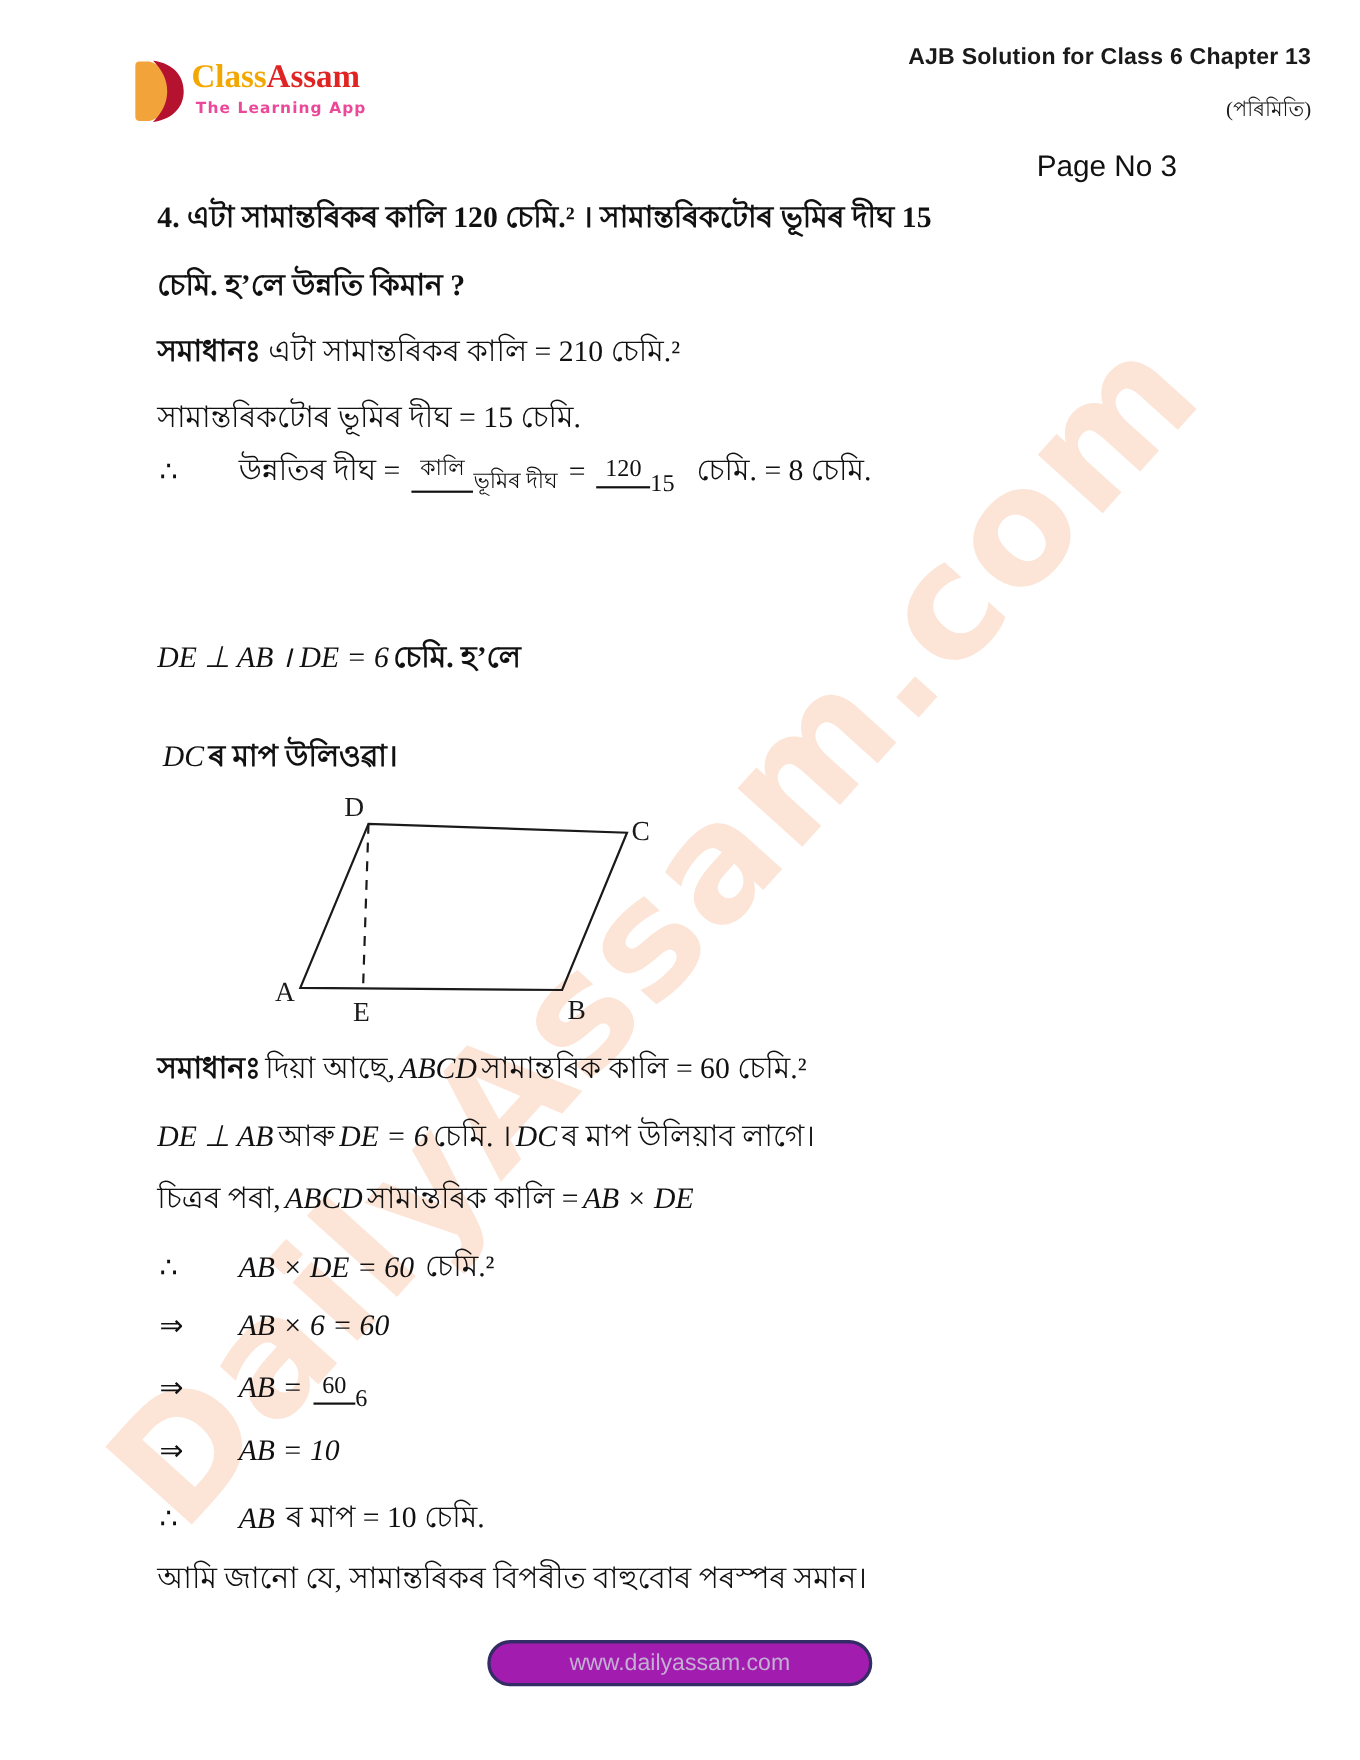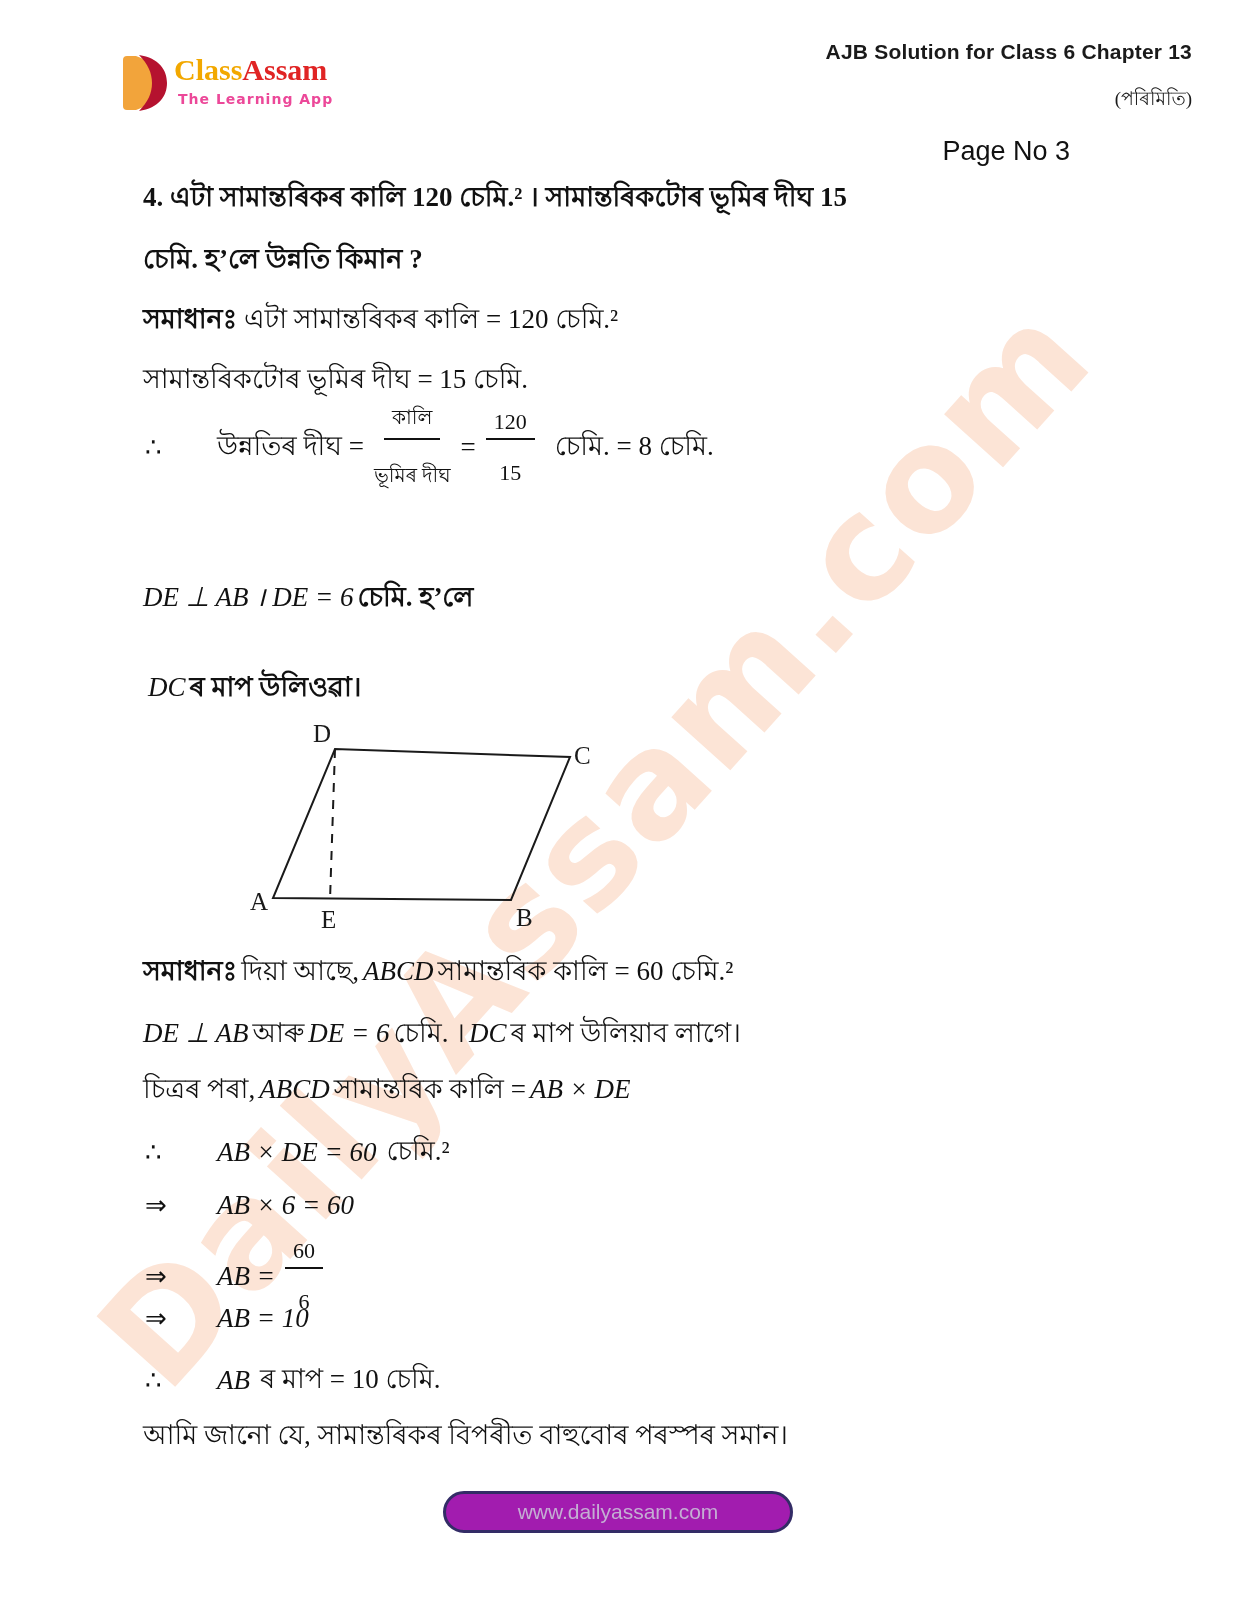--- a/index.html
+++ b/index.html
@@ -51,21 +51,21 @@
     font-size:27px;color:#111111;
   }
   
   .line{position:absolute;left:143px;white-space:nowrap;}
   .bn{font-family:"Liberation Serif", serif;font-size:27px;}
   .bold{font-weight:700;}
   .math{font-family:"Liberation Serif", serif;font-style:italic;font-size:27px;}
   .step{position:absolute;left:145px;display:flex;align-items:center;}
   .step .sym{width:72px;font-size:26px;font-family:"Liberation Serif", serif;}
   .step .gap{margin-left:10px;}
-  .frac{display:inline-flex;flex-direction:column;align-items:center;vertical-align:middle;margin:0 10px;}
+  .frac{display:inline-flex;flex-direction:row;align-items:center;vertical-align:middle;margin:0 10px;}
   .frac .num{padding:0 8px 3px;border-bottom:2px solid #111;}
   .frac .den{padding-top:20px;}
   .frac-bn{font-family:"Liberation Serif", serif;font-size:20px;}
   .frac-num{font-family:"Liberation Serif", serif;font-size:22px;}
   
   .diagram{position:absolute;left:240px;top:710px;}
   .diagram text{font-family:"Liberation Serif", serif;font-size:25px;fill:#1A1A1A;}
   .diagram line,.diagram polygon{stroke:#1A1A1A;stroke-width:2;fill:none;}
   
   .footer-pill{
@@ -99,21 +99,21 @@
     <div class="header-right">
       <div class="doc-title">AJB Solution for Class 6 Chapter 13</div>
       <div class="doc-subtitle">(পৰিমিতি)</div>
     </div>
 
     <div class="page-no">Page No 3</div>
 
     <div class="line bn bold" style="top:176px;">4. এটা সামান্তৰিকৰ কালি 120 চেমি.² । সামান্তৰিকটোৰ ভূমিৰ দীঘ 15</div>
     <div class="line bn bold" style="top:238px;">চেমি. হ’লে উন্নতি কিমান ?</div>
 
-    <div class="line bn" style="top:298px;"><span class="bold">সমাধানঃ</span> <span>এটা সামান্তৰিকৰ কালি = 120 চেমি.²</span></div>
+    <div class="line bn" style="top:298px;"><span class="bold">সমাধানঃ</span> <span>এটা সামান্তৰিকৰ কালি = 210 চেমি.²</span></div>
     <div class="line bn" style="top:358px;">সামান্তৰিকটোৰ ভূমিৰ দীঘ = 15 চেমি.</div>
 
     <div class="step" style="top:402px;">
       <span class="sym">∴</span>
       <span class="bn">উন্নতিৰ দীঘ =</span>
       <span class="frac frac-bn">
         <span class="num">কালি</span>
         <span class="den">ভূমিৰ দীঘ</span>
       </span>
       <span class="bn">=</span>

